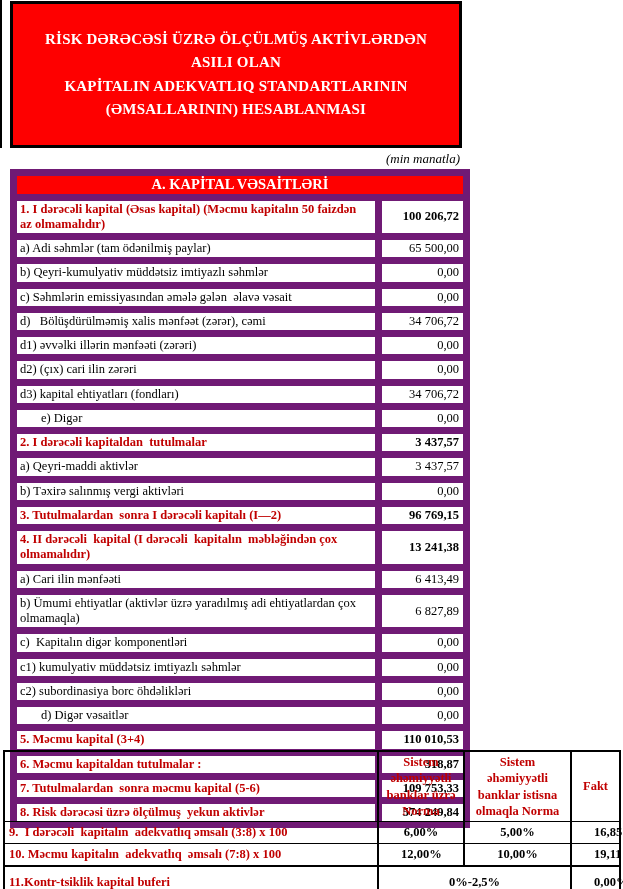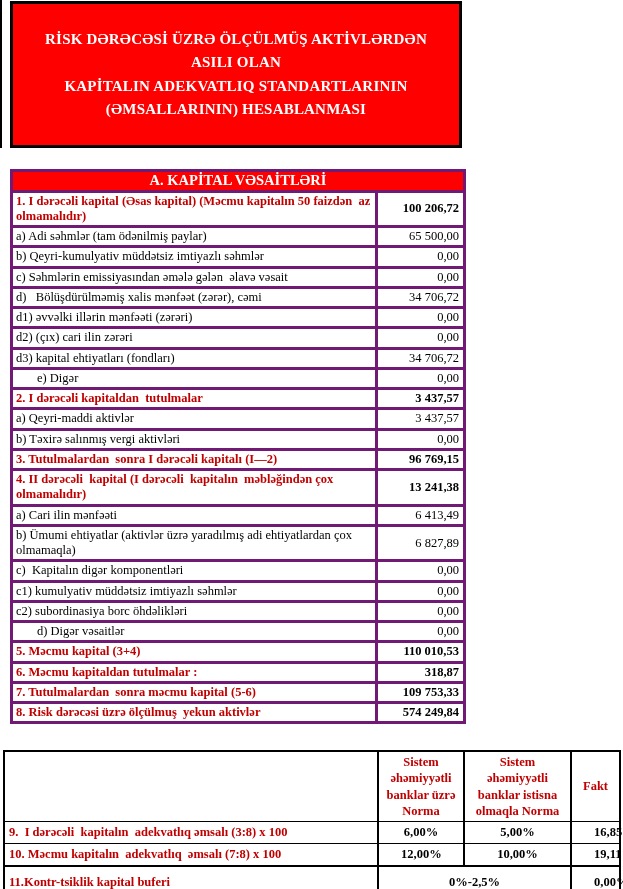--- a/index.html
+++ b/index.html
@@ -40,21 +40,21 @@
     font-style:italic; font-size:13px;
   }
   
   table { border-collapse:collapse; table-layout:fixed; }
   .main-table {
     position:absolute; left:10px; top:169px;
     width:453px;
     border:2px solid #000;
   }
   .main-table td {
-    border:3px solid #701a75;
+    border:7px solid #701a75;
     font-size:12.5px;
     line-height:1.22;
     height:19px;
     vertical-align:middle;
     padding:1px 4px;
   }
   .main-table .section-hdr td {
     background:#FE0000;
     color:#fff; font-weight:bold;
     text-align:center; font-size:14.5px;
@@ -94,20 +94,21 @@
 <div class="page">
 
   <div class="edge-line"></div>
 
   <div class="banner">
     <div class="line">RİSK DƏRƏCƏSİ ÜZRƏ ÖLÇÜLMÜŞ AKTİVLƏRDƏN ASILI OLAN</div>
     <div class="line">KAPİTALIN ADEKVATLIQ STANDARTLARININ</div>
     <div class="line">(ƏMSALLARININ) HESABLANMASI</div>
   </div>
 
+  <div class="unit-note">(min manatla)</div>
 
   <table class="main-table">
     <colgroup>
         <col style="width:365px">
         <col style="width:88px">
       </colgroup>
     <thead>
       <tr class="section-hdr">
         <td colspan="2">A. KAPİTAL VƏSAİTLƏRİ</td>
       </tr>

